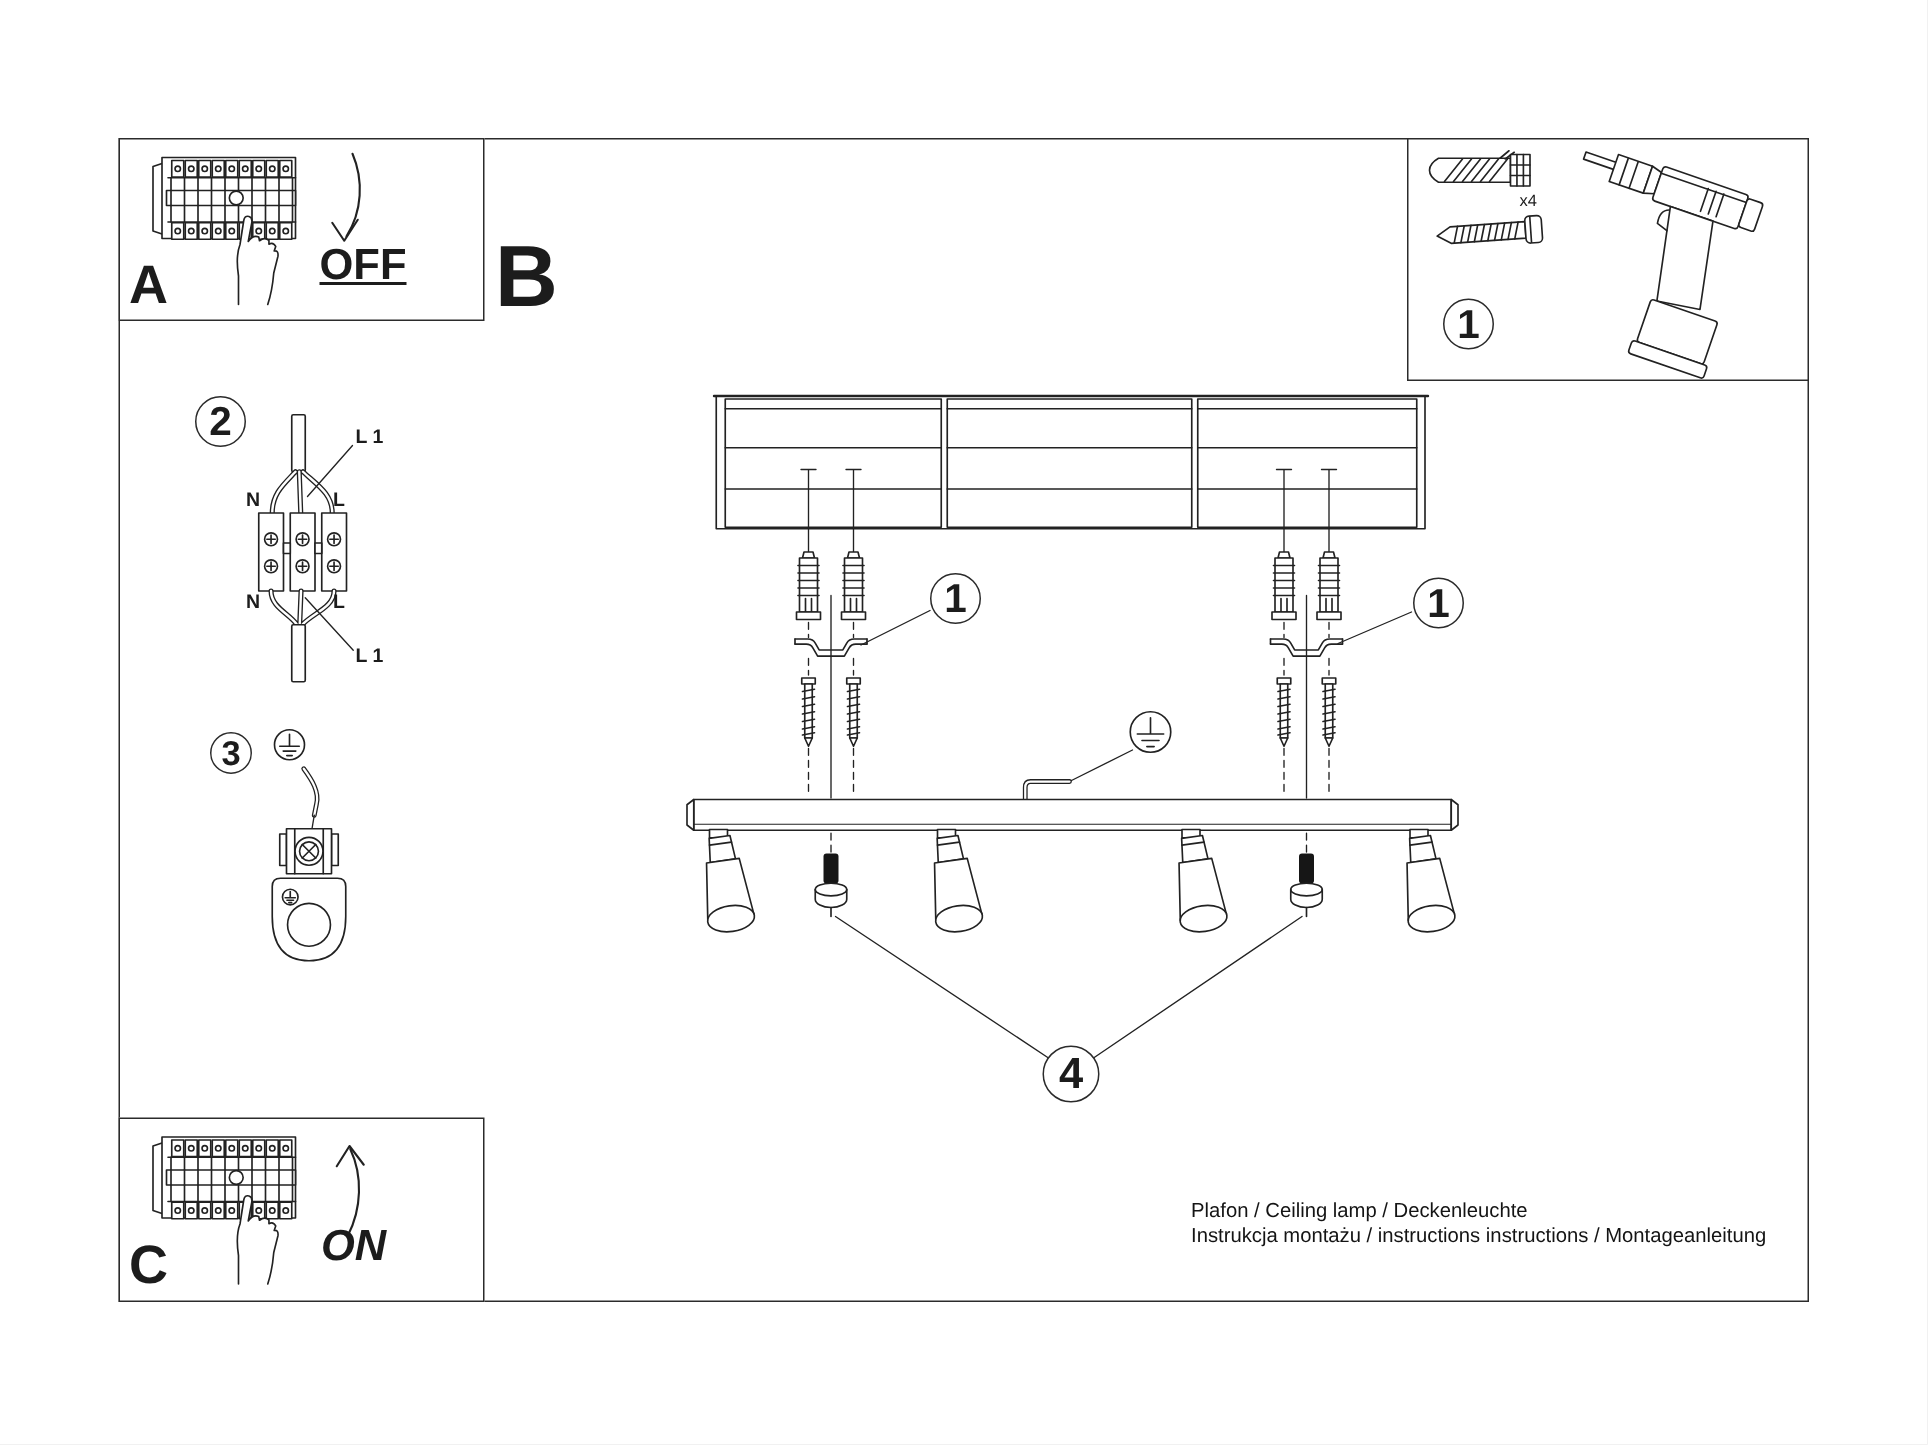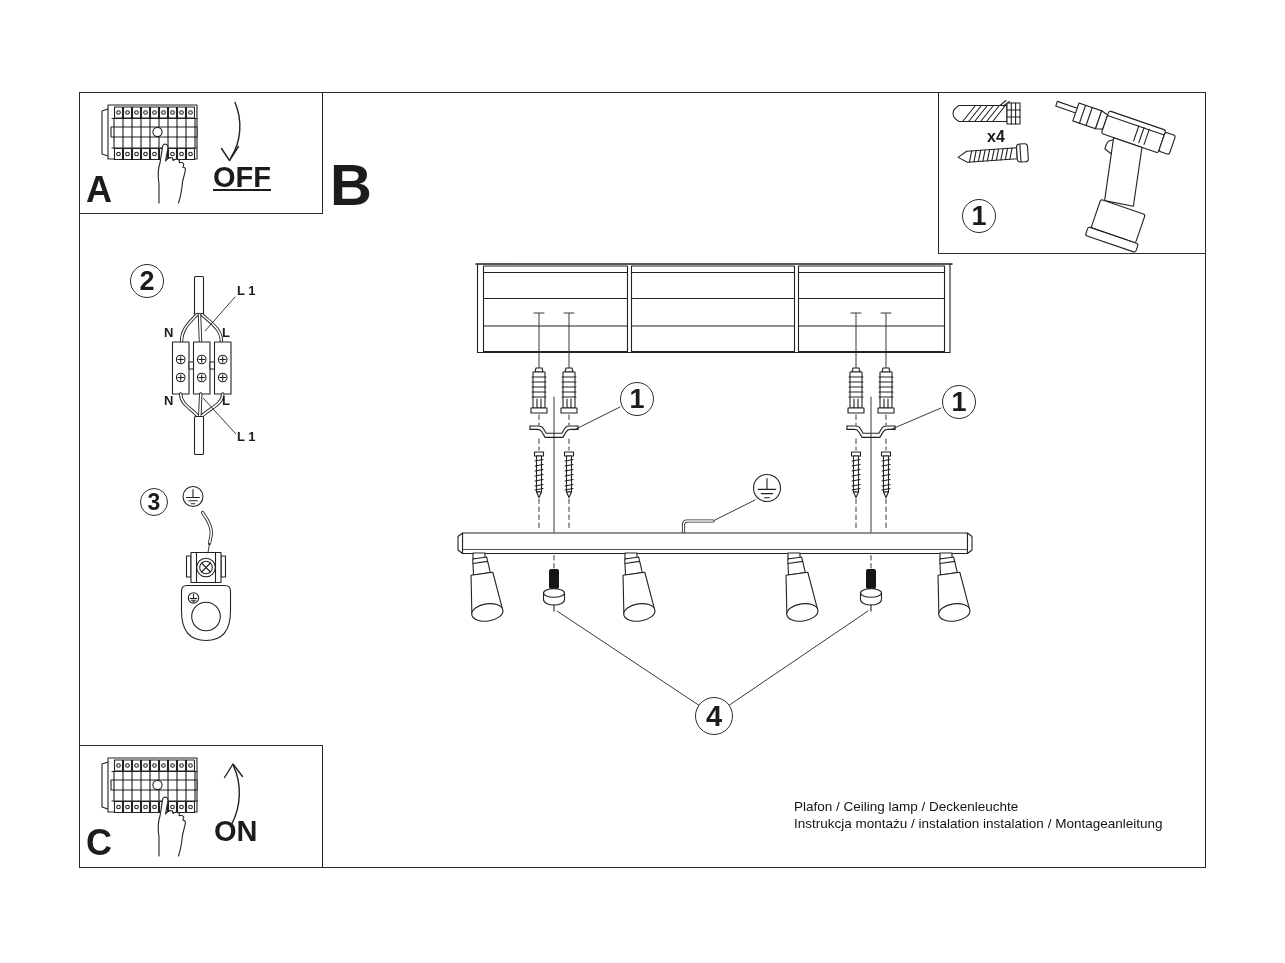--- a/index.html
+++ b/index.html
@@ -273,34 +273,34 @@
       <use href="#spotlight" transform="translate(946,553)"></use>
 
       <path d="M557,611 L700,706 M868,611 L728,706" stroke-width="0.9"></path>
     </g>
   </svg>
 
   <div class="t b" style="left:86px;top:172px;font-size:36px;">A</div>
   <div class="t b" style="left:213px;top:163px;font-size:29px;text-decoration:underline;">OFF</div>
   <div class="t b" style="left:330px;top:156px;font-size:58px;">B</div>
   <div class="t b" style="left:86px;top:825px;font-size:36px;">C</div>
-  <div class="t b" style="left:214px;top:817px;font-size:29px;">ON</div>
-
-  <div class="t" style="left:987px;top:129px;font-size:16px;font-weight:bold;">x4</div>
+  <div class="t b" style="left:214px;top:817px;font-size:29px;font-style:italic;">ON</div>
+
+  <div class="t" style="left:1013px;top:129px;font-size:11px;">x4</div>
 
   <div class="t b" style="left:237px;top:284px;font-size:13px;">L 1</div>
   <div class="t b" style="left:164px;top:326px;font-size:13px;">N</div>
   <div class="t b" style="left:222px;top:326px;font-size:13px;">L</div>
   <div class="t b" style="left:164px;top:394px;font-size:13px;">N</div>
   <div class="t b" style="left:222px;top:394px;font-size:13px;">L</div>
   <div class="t b" style="left:237px;top:430px;font-size:13px;">L 1</div>
 
   <div class="callout" style="left:962px;top:199px;width:34px;height:34px;font-size:27px;">1</div>
   <div class="callout" style="left:130px;top:264px;width:34px;height:34px;font-size:27px;">2</div>
   <div class="callout" style="left:140px;top:488px;width:28px;height:28px;font-size:23px;">3</div>
   <div class="callout" style="left:620px;top:382px;width:34px;height:34px;font-size:27px;">1</div>
   <div class="callout" style="left:942px;top:385px;width:34px;height:34px;font-size:27px;">1</div>
   <div class="callout" style="left:695px;top:697px;width:38px;height:38px;font-size:29px;">4</div>
 
-  <div class="t footer-line" style="left:794px;top:817px;">Instrukcja montażu / instalation instalation / Montageanleitung</div>
+  <div class="t footer-line" style="left:794px;top:817px;">Instrukcja montażu / instructions instructions / Montageanleitung</div>
   <div class="t footer-line" style="left:794px;top:800px;">Plafon / Ceiling lamp / Deckenleuchte</div>
 
 </div>
 
 </body></html>

